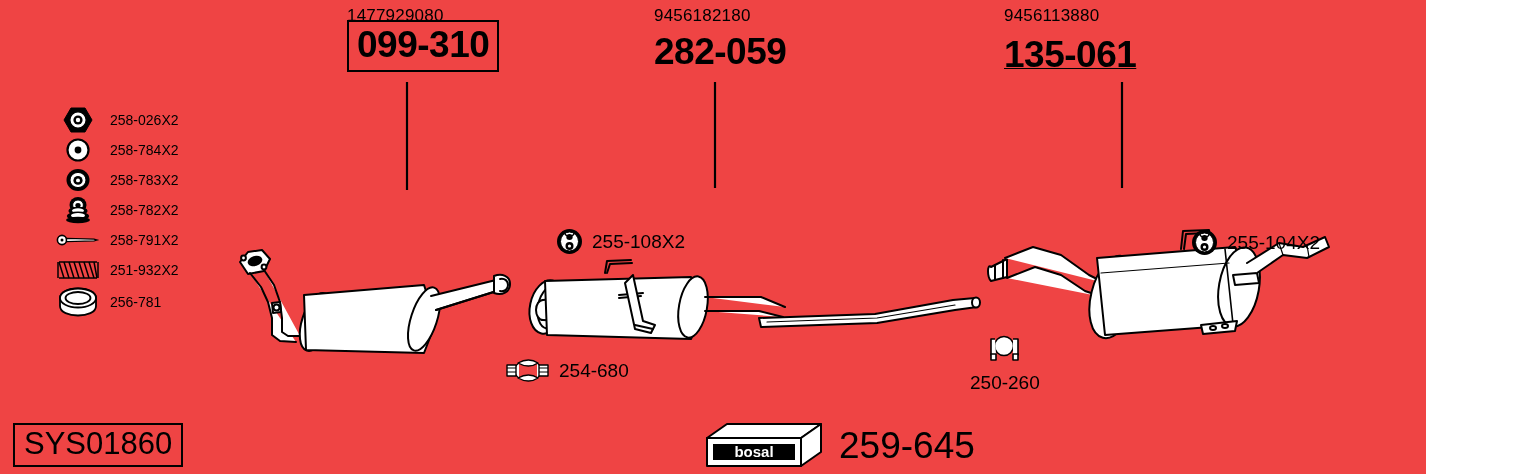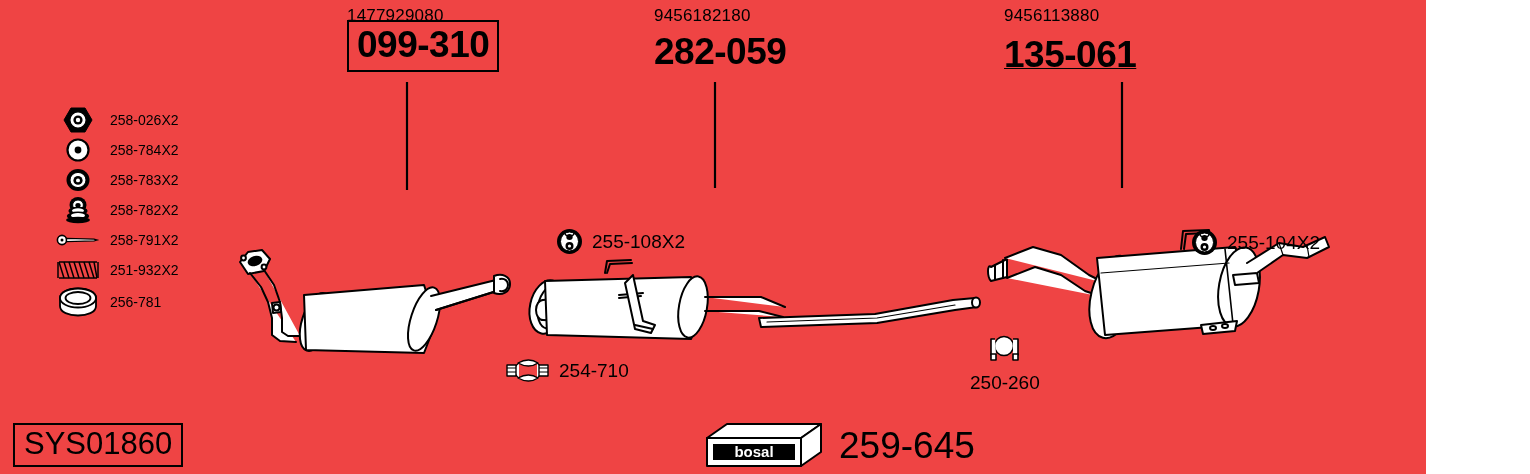--- a/index.html
+++ b/index.html
@@ -340,21 +340,21 @@
           <path d="M13 20 C20 24 27 24 33 20 C27 16 20 16 13 20 Z"></path>
           <path d="M14 5 C8 9 8 16 14 20"></path>
           <path d="M32 5 C38 9 38 16 32 20"></path>
           <rect x="2" y="7" width="9" height="11"></rect>
           <path d="M2 10 L11 10 M2 14 L11 14" stroke-width="1"></path>
           <rect x="34" y="7" width="9" height="11"></rect>
           <path d="M34 10 L43 10 M34 14 L43 14" stroke-width="1"></path>
         </g>
       </svg>
     </span>
-    <span class="part-label">254-710</span>
+    <span class="part-label">254-680</span>
   </div>
 
   <div class="abs callout" style="left:970px; top:333px;flex-direction:column;">
     <span>
       <svg width="33" height="30" viewBox="0 0 33 30">
         <g fill="#fff" stroke="#000" stroke-width="1.6" stroke-linejoin="round">
           <circle cx="16" cy="13" r="9.5"></circle>
           <path d="M7 6 L3 6 L3 22 L8 22"></path>
           <path d="M25 6 L30 6 L30 22 L25 22"></path>
           <rect x="3" y="21" width="5" height="6"></rect>

